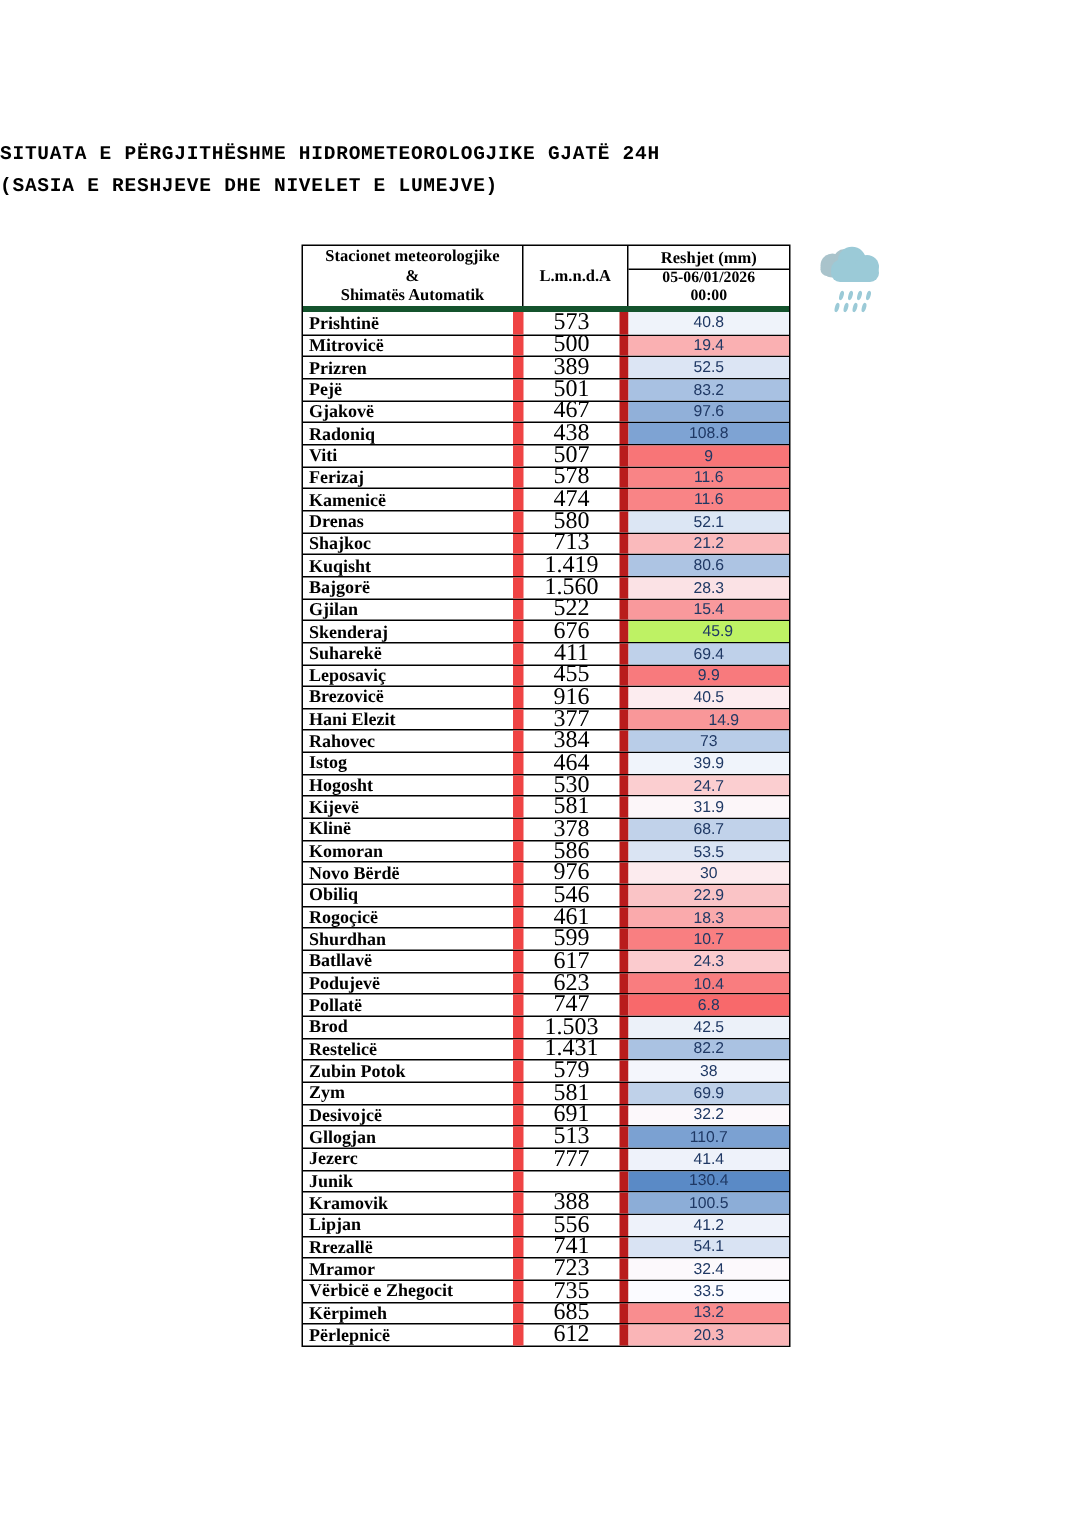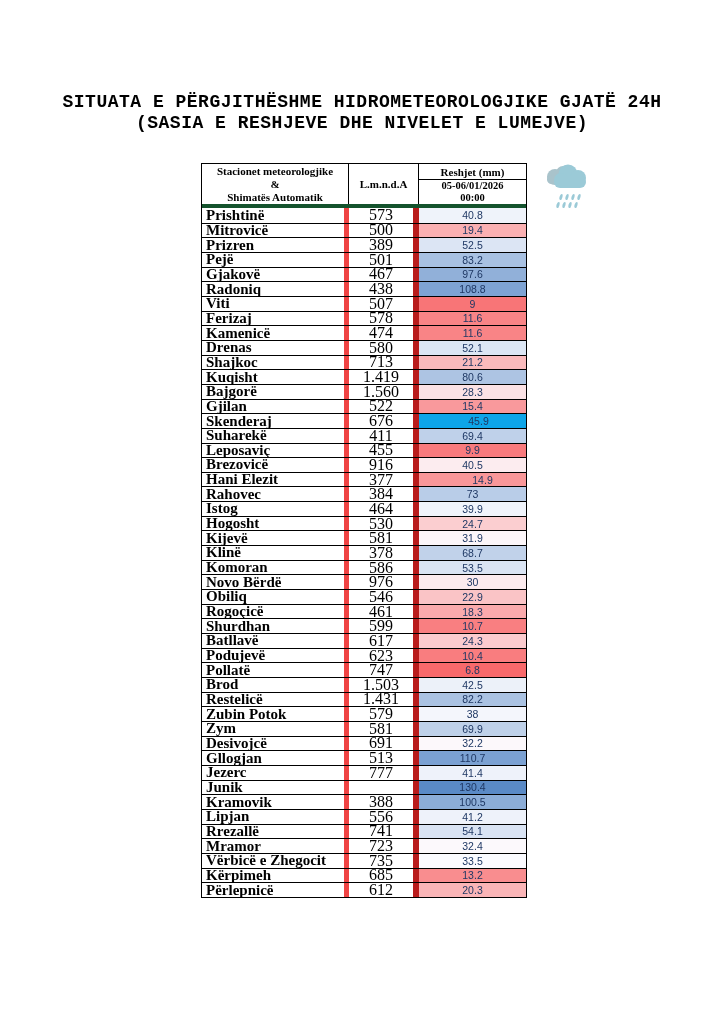--- a/index.html
+++ b/index.html
@@ -7,24 +7,24 @@
   body {
     background:#ffffff;
     position:relative;
     font-family:"Liberation Serif", serif;
     color:#000;
     overflow:hidden;
   }
   .title-block {
     position:absolute;
     top:92px; left:0; width:724px;
-    text-align:center;
+    text-align:left;
     font-family:"Liberation Mono", monospace;
     font-weight:bold;
-    font-size:18px;
+    font-size:13px;
     line-height:21px;
     letter-spacing:0.5px;
     white-space:nowrap;
   }
   .report-table {
     position:absolute;
     left:201px; top:163px;
     width:326px;
     border:1.5px solid #000;
     background:#fff;
@@ -46,24 +46,24 @@
     display:flex; align-items:center; justify-content:center;
     font-weight:bold; font-size:11px;
   }
   .hcol3-bottom {
     flex:1; display:flex; flex-direction:column; align-items:center; justify-content:center;
     font-weight:bold; font-size:10.5px; line-height:12px;
   }
   .data-row { display:flex; height:14.66px; }
   .data-row + .data-row { border-top:1px solid #000; }
   .cell-station {
-    width:147px; border-right:5px solid #ef4444;
+    width:147px; border-right:7px solid #ef4444;
     display:flex; align-items:center;
     padding-left:4px;
-    font-weight:bold; font-size:15px;
+    font-weight:bold; font-size:12px;
     overflow:hidden; white-space:nowrap;text-align:center;
   }
   .cell-lmnda {
     width:70px; border-right:6px solid #b91c1c;
     display:flex; align-items:center; justify-content:center;
     font-size:16px;
   }
   .cell-value {
     flex:1;
     display:flex; align-items:center; justify-content:center;
@@ -165,21 +165,21 @@
         <div class="cell-value" style="background-color: rgb(251, 226, 229); color: rgb(31, 56, 100);">28.3</div>
       </div>
       <div class="data-row">
         <div class="cell-station">Gjilan</div>
         <div class="cell-lmnda">522</div>
         <div class="cell-value" style="background-color: rgb(249, 153, 156); color: rgb(31, 56, 100);">15.4</div>
       </div>
       <div class="data-row">
         <div class="cell-station">Skenderaj</div>
         <div class="cell-lmnda">676</div>
-        <div class="cell-value" style="background-color: #0ea5e9; color: rgb(31, 56, 100); padding-left: 12px;">45.9</div>
+        <div class="cell-value" style="background-color: #bef264; color: rgb(31, 56, 100); padding-left: 12px;">45.9</div>
       </div>
       <div class="data-row">
         <div class="cell-station">Suharekë</div>
         <div class="cell-lmnda">411</div>
         <div class="cell-value" style="background-color: rgb(191, 209, 234); color: rgb(31, 56, 100);">69.4</div>
       </div>
       <div class="data-row">
         <div class="cell-station">Leposaviç</div>
         <div class="cell-lmnda">455</div>
         <div class="cell-value" style="background-color: rgb(248, 122, 125); color: rgb(31, 56, 100);">9.9</div>

